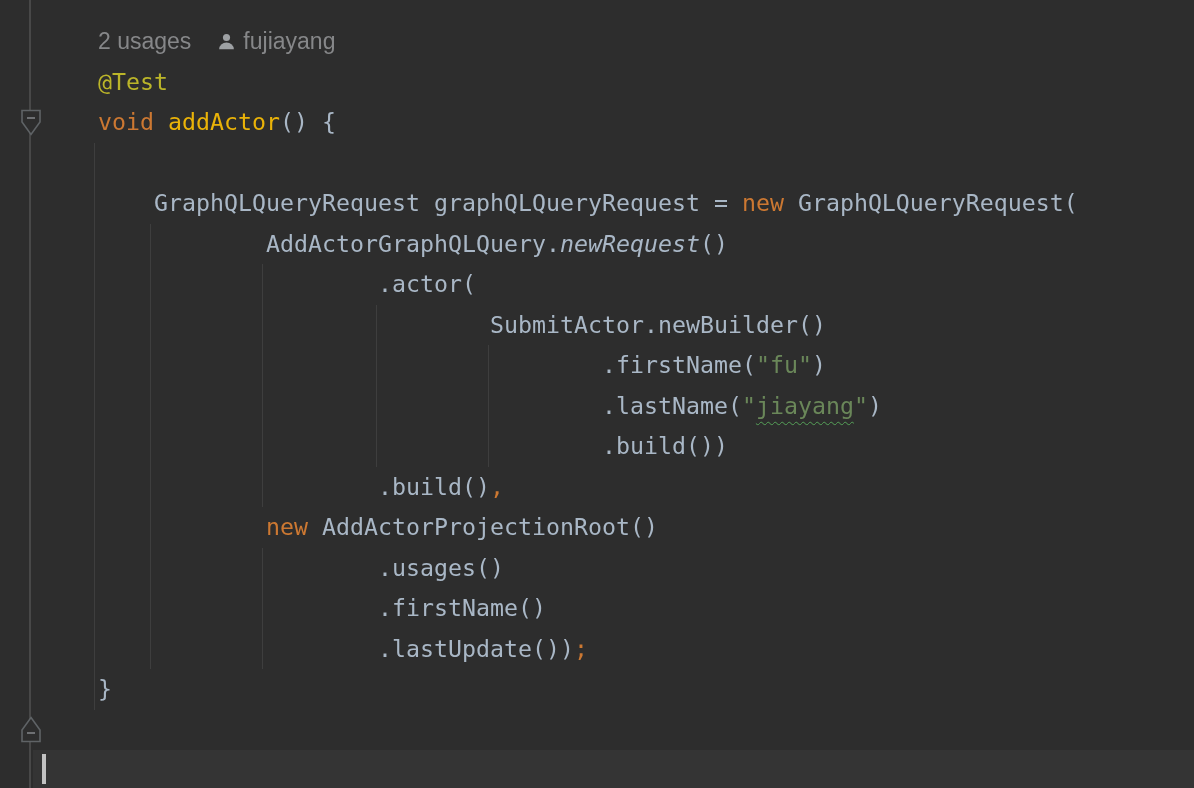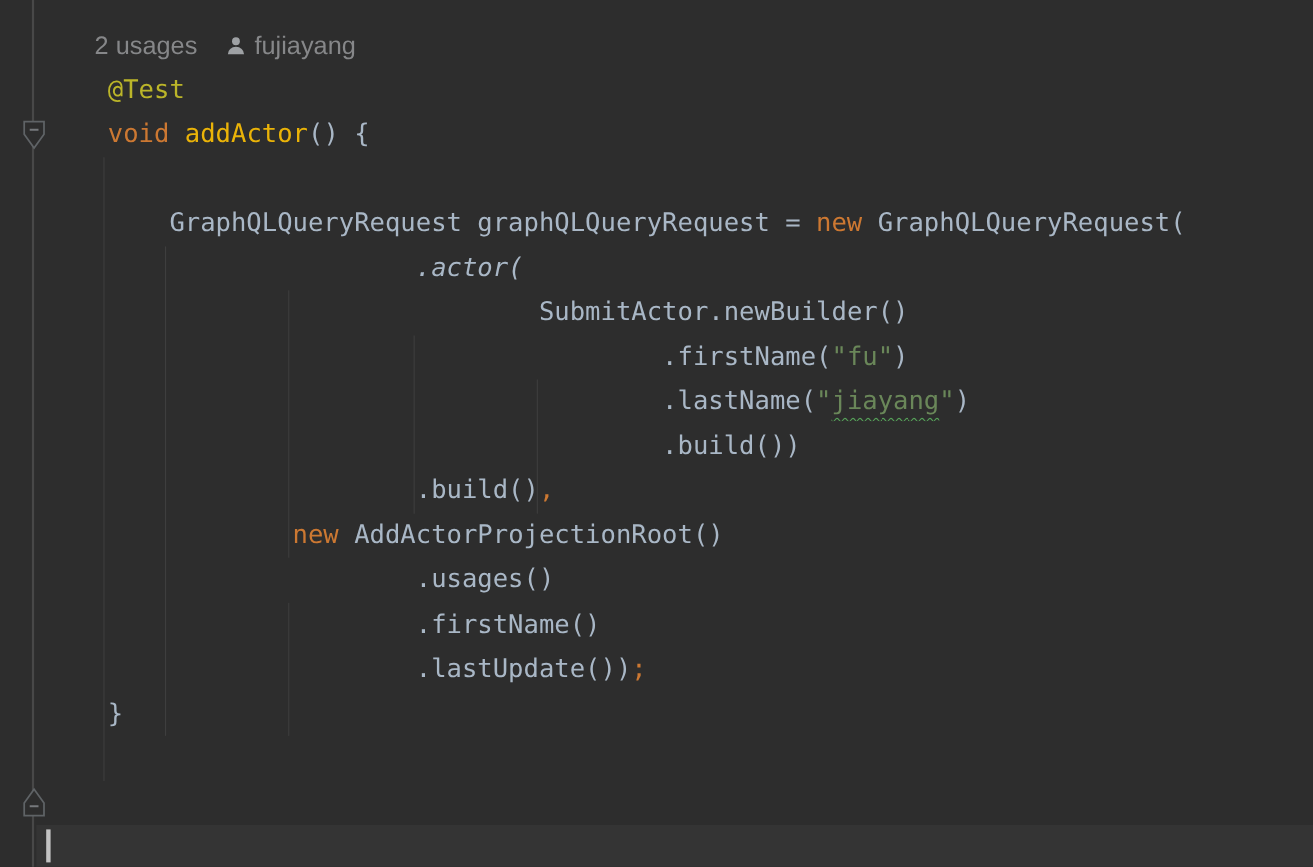--- a/index.html
+++ b/index.html
@@ -27,21 +27,21 @@
     position: absolute; left: 33px; top: 750px; width: 1161px; height: 38px;
     background: #343434;
   }
   .caret {
     position: absolute; left: 42px; top: 754px; width: 4px; height: 30px;
     background: #c2c2c2;
   }
 
   
   .vision-row {
-    position: absolute; left: 30px; top: 21px; height: 40.5px;
+    position: absolute; left: 42px; top: 21px; height: 40.5px;
     display: flex; align-items: center; padding-left: 56px;
     font-size: 23px; color: #868789;
   }
   .vision-usages { cursor: pointer; }
   .author-icon { margin-left: 26px; margin-right: 7px; width: 19px; height: 19px; }
   .vision-author { cursor: pointer; }
 
   
   #code-lines {
     position: absolute; left: 42px; top: 61.5px; width: 1152px;
@@ -83,21 +83,22 @@
       <path d="M1.8 14.5 a6.2 5.6 0 0 1 12.4 0 Z" fill="#9ea1a4"></path>
     </svg>
     <span class="vision-author">fujiayang</span>
   </div>
 
   <div id="code-lines">
       <div class="code-line"><span style="color: rgb(187, 181, 41);">    @Test</span></div>
       <div class="code-line"><span style="color: rgb(169, 183, 198);">    </span><span style="color: rgb(204, 120, 50);">void</span><span style="color: rgb(169, 183, 198);"> </span><span style="color: #eab308;">addActor</span><span style="color: rgb(169, 183, 198);">() {</span></div>
       <div class="code-line"></div>
       <div class="code-line"><span style="color: rgb(169, 183, 198);">        GraphQLQueryRequest graphQLQueryRequest = </span><span style="color: rgb(204, 120, 50);">new</span><span style="color: rgb(169, 183, 198);"> GraphQLQueryRequest(</span></div>
-      <div class="code-line"><span style="color: rgb(169, 183, 198); font-style: italic;">                        .actor(</span></div>
+      <div class="code-line"><span style="color: rgb(169, 183, 198);">                AddActorGraphQLQuery.</span><span style="color: rgb(169, 183, 198); font-style: italic;">newRequest</span><span style="color: rgb(169, 183, 198);">()</span></div>
+      <div class="code-line"><span style="color: rgb(169, 183, 198);">                        .actor(</span></div>
       <div class="code-line"><span style="color: rgb(169, 183, 198);">                                SubmitActor.</span><span style="color: rgb(169, 183, 198); ">newBuilder</span><span style="color: rgb(169, 183, 198);">()</span></div>
       <div class="code-line"><span style="color: rgb(169, 183, 198);">                                        .firstName(</span><span style="color: rgb(106, 135, 89);">"fu"</span><span style="color: rgb(169, 183, 198);">)</span></div>
       <div class="code-line"><span style="color: rgb(169, 183, 198);">                                        .lastName(</span><span style="color: rgb(106, 135, 89);">"</span><span style="color: rgb(106, 135, 89); text-decoration: underline 1px wavy rgb(85, 161, 88); text-underline-offset: 7px;">jiayang</span><span style="color: rgb(106, 135, 89);">"</span><span style="color: rgb(169, 183, 198);">)</span></div>
       <div class="code-line"><span style="color: rgb(169, 183, 198);">                                        .build())</span></div>
       <div class="code-line"><span style="color: rgb(169, 183, 198); margin-top: 34px;">                        .build()</span><span style="color: rgb(204, 120, 50);">,</span></div>
       <div class="code-line"><span style="color: rgb(169, 183, 198);">                </span><span style="color: rgb(204, 120, 50);">new</span><span style="color: rgb(169, 183, 198);"> AddActorProjectionRoot()</span></div>
       <div class="code-line"><span style="color: rgb(169, 183, 198);">                        .usages()</span></div>
       <div class="code-line"><span style="color: rgb(169, 183, 198);">                        .firstName()</span></div>
       <div class="code-line"><span style="color: rgb(169, 183, 198);">                        .lastUpdate())</span><span style="color: rgb(204, 120, 50);">;</span></div>
       <div class="code-line"><span style="color: rgb(169, 183, 198);">    }</span></div>

